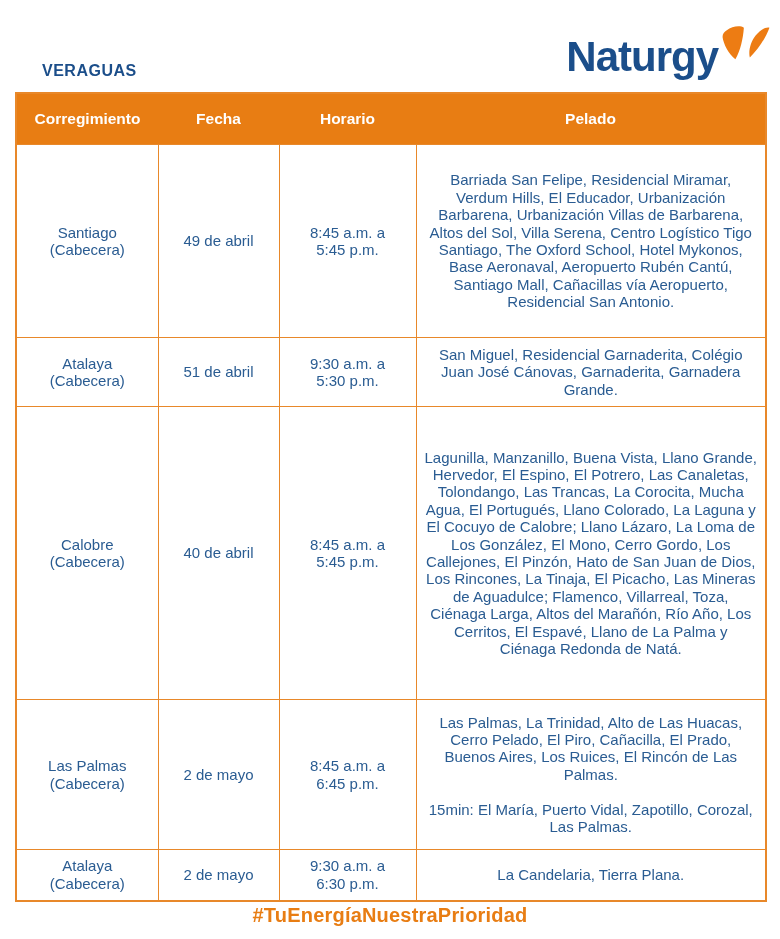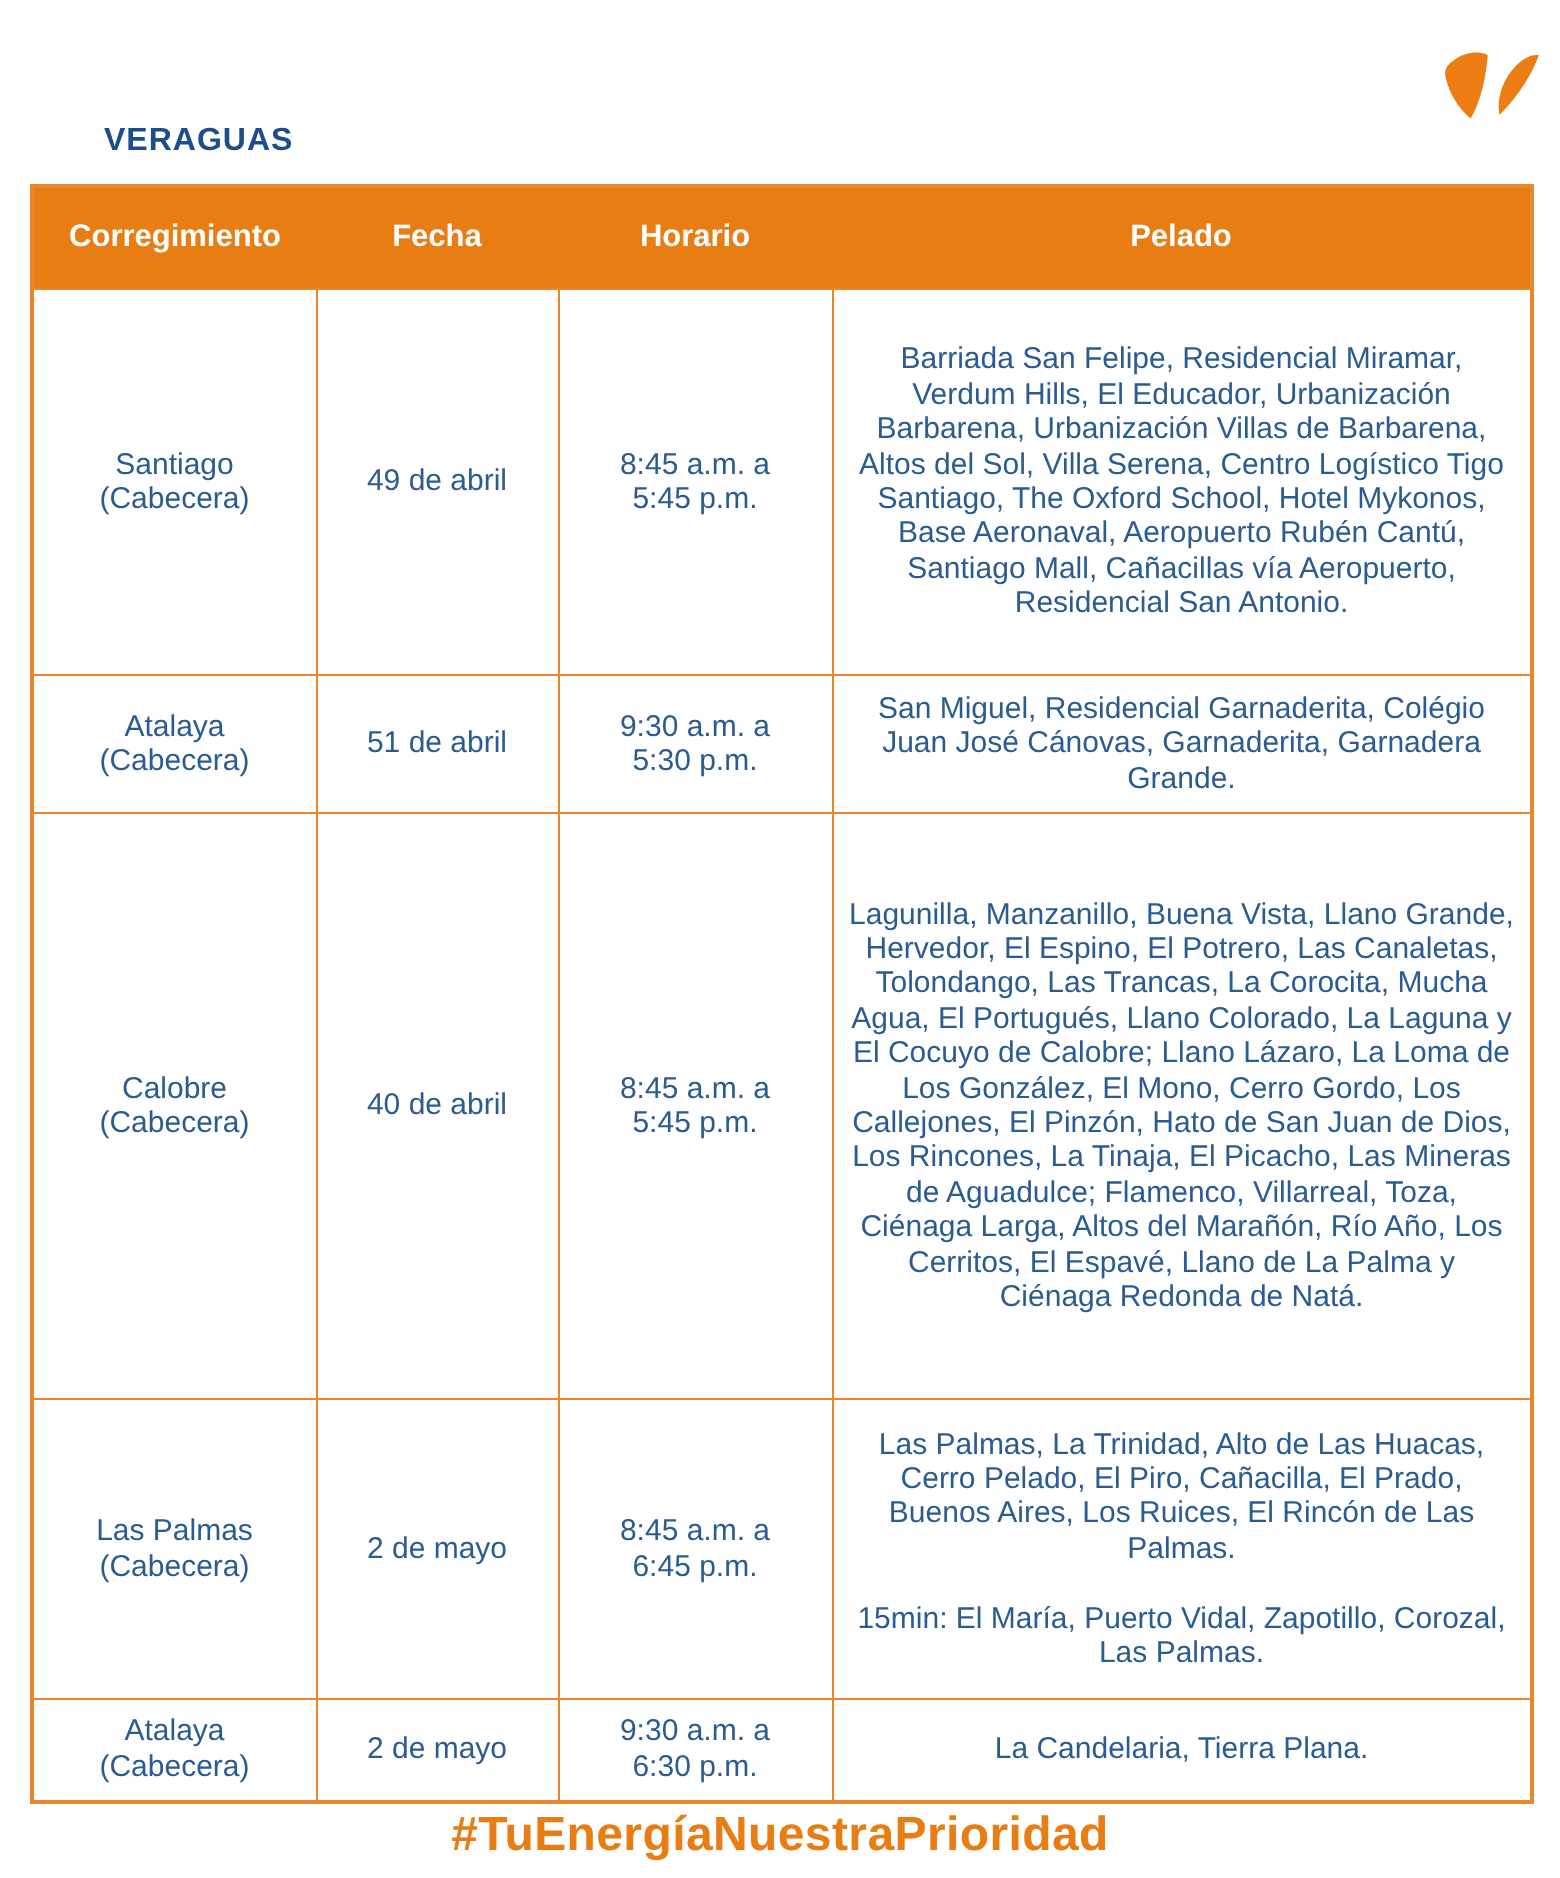--- a/index.html
+++ b/index.html
@@ -14,21 +14,21 @@
     width: 780px;
     height: 939px;
     position: relative;
     background: #ffffff;
     font-family: "Liberation Sans", sans-serif;
     overflow: hidden;
   }
 
   .region-title {
     position: absolute;
-    left: 52px;
+    left: 42px;
     top: 62px;
     font-size: 16px;
     font-weight: bold;
     letter-spacing: 0.5px;
     color: var(--brand-blue);
   }
 
   .logo {
     position: absolute;
     top: 20px;
@@ -94,31 +94,32 @@
   tbody tr.r4 { height: 150px; }
   tbody tr.r5 { height: 51px;  }
 
   .hashtag {
     position: absolute;
     left: 0;
     right: 0;
     top: 904px;
     text-align: center;
     color: var(--orange);
-    font-size: 24px;
+    font-size: 20px;
     font-weight: bold;
     letter-spacing: 0.2px;
   }
 </style>
 </head>
 <body>
 
 <div class="region-title">VERAGUAS</div>
 
 <div class="logo">
+  <span class="logo-text">Naturgy</span>
   <svg class="butterfly" viewBox="0 0 61 42" xmlns="http://www.w3.org/2000/svg">
     <path d="M8 6 C14 1 24 0 28 3 C27 16 24 30 18 40 C10 34 4 22 3 14 C3 10 5 8 8 6 Z" fill="#ED7C13"></path>
     <path d="M58 3 C54 14 46 27 35 38 C33 31 36 19 42 12 C47 6 53 2 58 3 Z" fill="#ED7C13"></path>
   </svg>
 </div>
 
 <table class="schedule">
   <colgroup>
       <col class="c1">
       <col class="c2">

